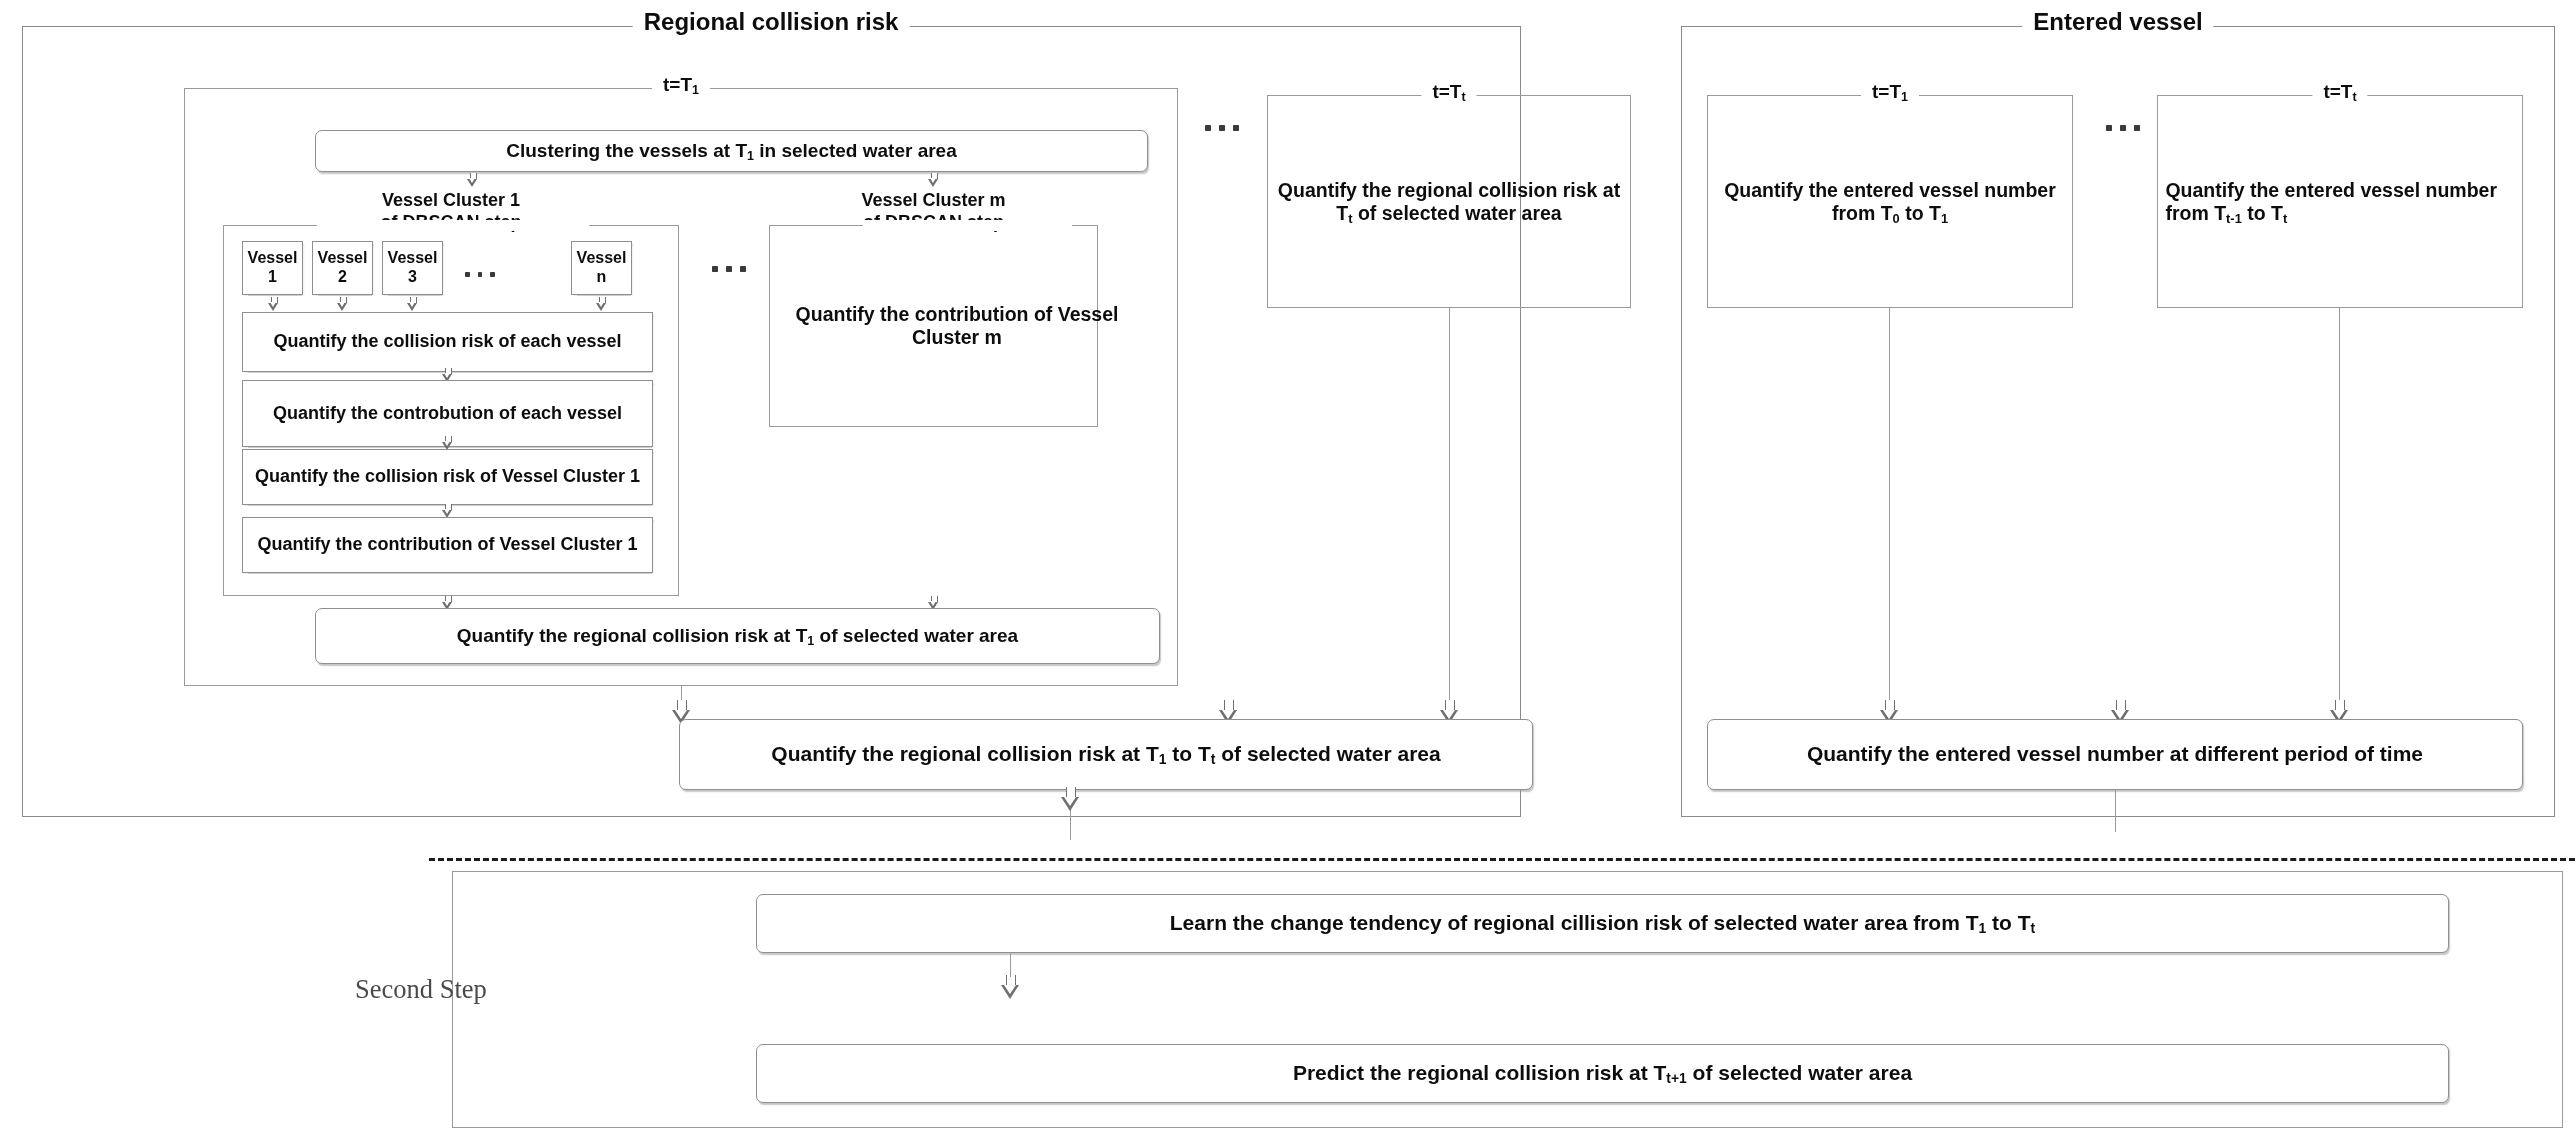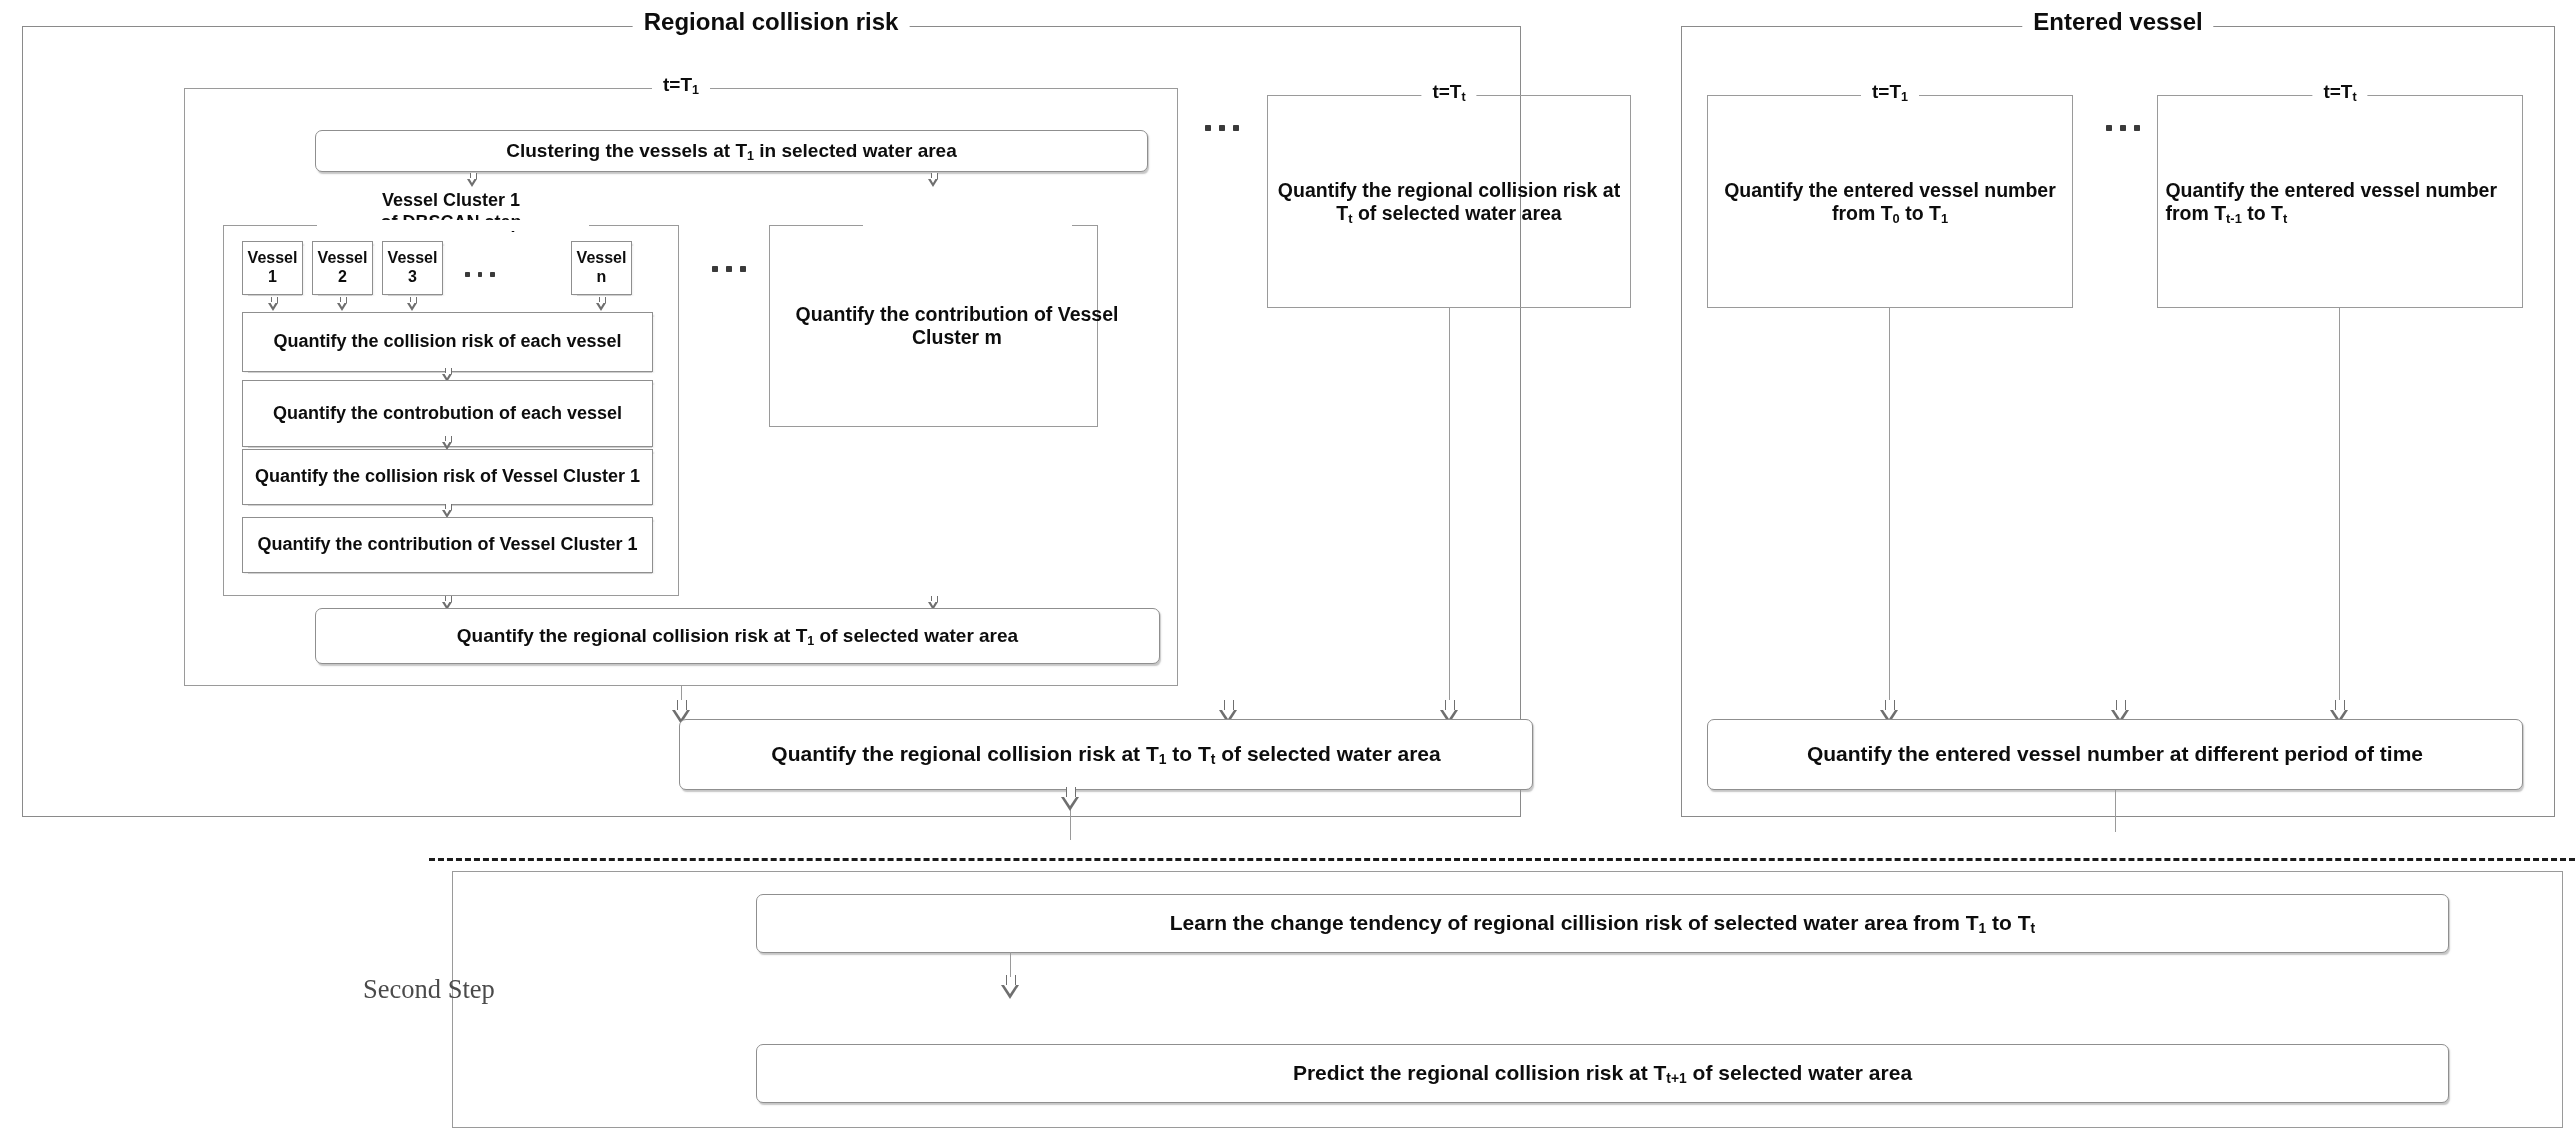--- a/index.html
+++ b/index.html
@@ -191,20 +191,24 @@
     <span class="node-txt">Quantify the contribution of Vessel Cluster 1</span>
   </div>
 
   <div class="dots big" style="left:712px;top:266px;">
       <i></i>
       <i></i>
       <i></i>
     </div>
 
   <div class="plain" style="left:769px;top:225px;width:329px;height:202px;"></div>
+  <div class="abs" style="left:769px;top:190px;width:329px;text-align:center;font-size:18px;font-weight:bold;color:#0d0d0d;line-height:1.2;">
+    <div>Vessel Cluster m</div>
+    <div>of DBSCAN step</div>
+  </div>
   <div class="abs" style="left:863px;top:220px;width:209px;height:11px;background:#ffffff;"></div>
 
   <div class="abs" style="left:769px;top:225px;width:376px;height:202px;display:flex;align-items:center;justify-content:center;text-align:center;font-weight:bold;font-size:19.5px;color:#0d0d0d;">
     <span class="node-txt">Quantify the contribution of Vessel Cluster m</span>
   </div>
 
   <div class="arrow sm" style="left:442px;top:596px;">
       <div class="shaft"></div>
       <div class="head"></div>
     </div>
@@ -315,21 +319,21 @@
       <div class="shaft"></div>
       <div class="head"></div>
     </div>
 
   <div class="vline" style="left:2115px;top:790px;height:42px;"></div>
 
   <div class="dashed" style="left:429px;top:858px;width:2146px;"></div>
 
   <div class="plain" style="left:452px;top:871px;width:2111px;height:257px;"></div>
 
-  <div class="serif-label" style="left:355px;top:974px;margin-left:8px;">Second Step</div>
+  <div class="serif-label" style="left:355px;top:974px;">Second Step</div>
 
   <div class="node r" style="left:756px;top:894px;width:1693px;height:59px;font-size:21px;">
     <span class="node-txt">
       Learn the change tendency of regional cillision risk of selected water area from T<sub>1</sub> to T<sub>t</sub>
     </span>
   </div>
 
   <div class="arrow" style="left:1001px;top:975px;">
       <div class="shaft"></div>
       <div class="head"></div>

